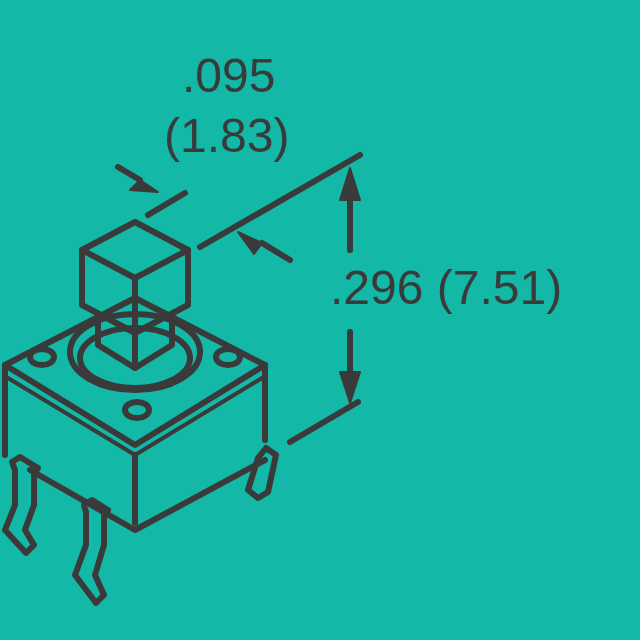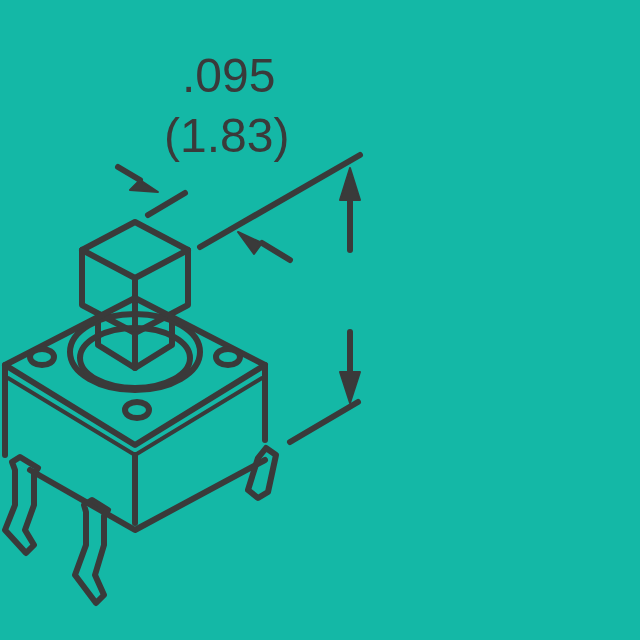--- a/index.html
+++ b/index.html
@@ -63,13 +63,14 @@
       <line x1="290" y1="442" x2="358" y2="402"></line>
       <line x1="350" y1="250" x2="350" y2="195"></line>
       <polygon points="350,168 340,200 360,200" fill="#3a3a3a" stroke-width="2"></polygon>
       <line x1="350" y1="332" x2="350" y2="378"></line>
       <polygon points="350,403 340,372 360,372" fill="#3a3a3a" stroke-width="2"></polygon>
     </g>
   </svg>
 
   <div class="dim-text t1">.095</div>
   <div class="dim-text t2">(1.83)</div>
+  <div class="dim-text t3">.296 (7.51)</div>
 </div>
 
 </body></html>

